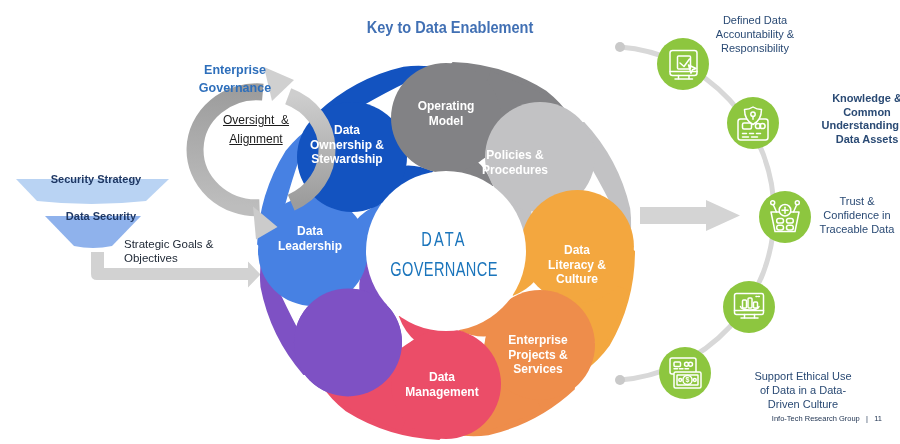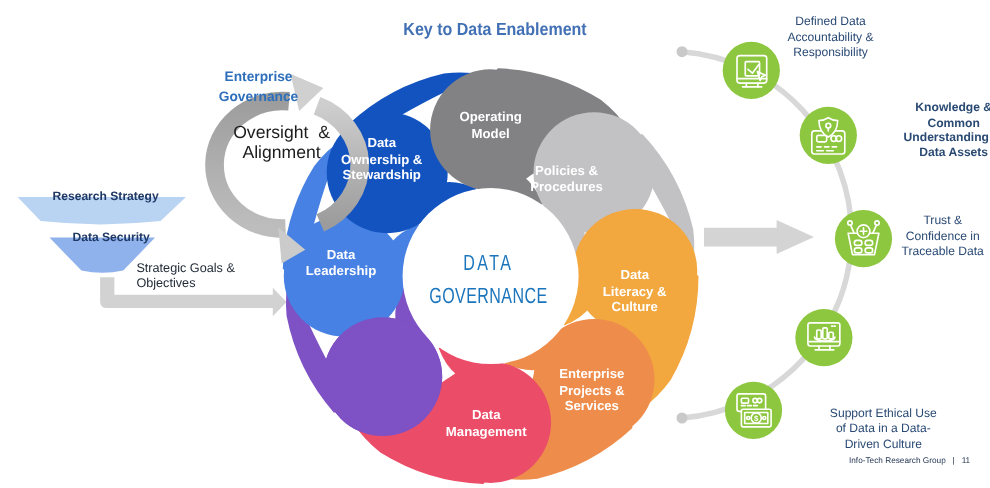--- a/index.html
+++ b/index.html
@@ -151,23 +151,23 @@
       <circle cx="-4.8" cy="7" r="1.4"></circle>
       <circle cx="9.8" cy="7" r="1.4"></circle>
       <text x="2.5" y="9.3" font-size="7" font-weight="bold" fill="#ffffff" stroke="none" text-anchor="middle" font-family="Liberation Sans,sans-serif">$</text>
     </g>
   </g>
 </svg>
 
 <div class="t" style="left:280px;top:19px;width:340px;color:#4170b4;font-weight:bold;font-size:16px;transform:scaleX(0.91);">Key to Data Enablement</div>
 
 <div class="t" style="left:160px;top:61px;width:150px;color:#2e6fbb;font-weight:bold;font-size:12.5px;line-height:18px;">Enterprise<br>Governance</div>
-<div class="t" style="left:186px;top:111px;width:140px;color:#1c1c1c;font-size:16px;line-height:19px;">Oversight&nbsp; &amp;<br>Alignment</div>
+<div class="t" style="left:186px;top:111px;width:140px;color:#1c1c1c;font-size:12px;line-height:19px;text-decoration:underline;">Oversight&nbsp; &amp;<br>Alignment</div>
 
-<div class="t" style="left:21px;top:173px;width:150px;color:#1f3864;font-weight:bold;font-size:11px;">Research Strategy</div>
+<div class="t" style="left:21px;top:173px;width:150px;color:#1f3864;font-weight:bold;font-size:11px;">Security Strategy</div>
 <div class="t" style="left:26px;top:210px;width:150px;color:#1f3864;font-weight:bold;font-size:11px;">Data Security</div>
 <div class="t petal" style="left:386px;top:99px;width:120px;">Operating<br>Model</div>
 
 <div class="t" style="left:124px;top:238px;width:120px;color:#222b38;font-size:11.5px;line-height:13.5px;text-align:left;">Strategic Goals &amp;<br>Objectives</div>
 <div class="t petal" style="left:455px;top:148px;width:120px;">Policies &amp;<br>Procedures</div>
 <div class="t petal" style="left:517px;top:243px;width:120px;">Data<br>Literacy &amp;<br>Culture</div>
 <div class="t petal" style="left:478px;top:333px;width:120px;">Enterprise<br>Projects &amp;<br>Services</div>
 <div class="t petal" style="left:382px;top:370px;width:120px;">Data<br>Management</div>
 <div class="t petal" style="left:250px;top:224px;width:120px;">Data<br>Leadership</div>
 <div class="t petal" style="left:287px;top:123px;width:120px;">Data<br>Ownership &amp;<br>Stewardship</div>

